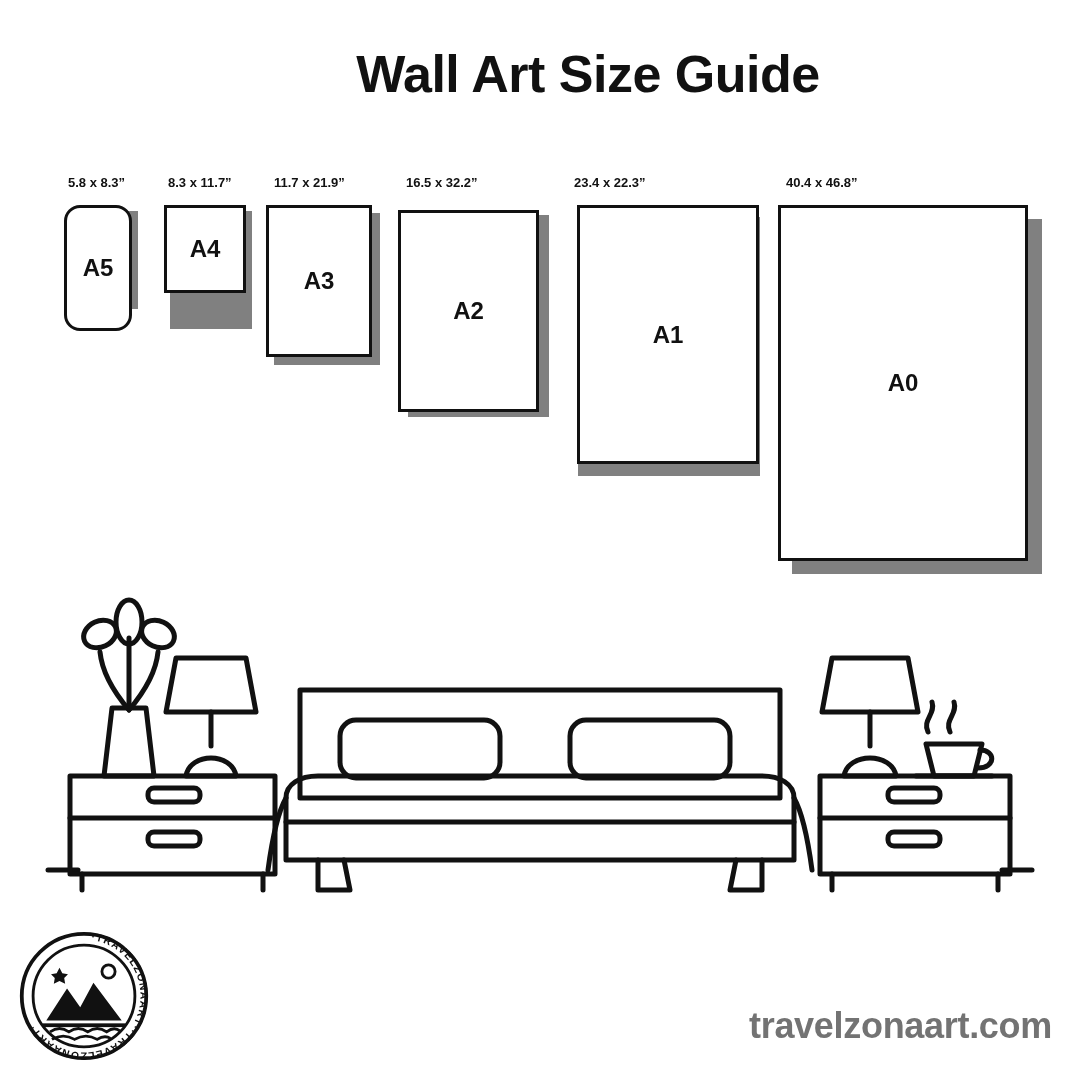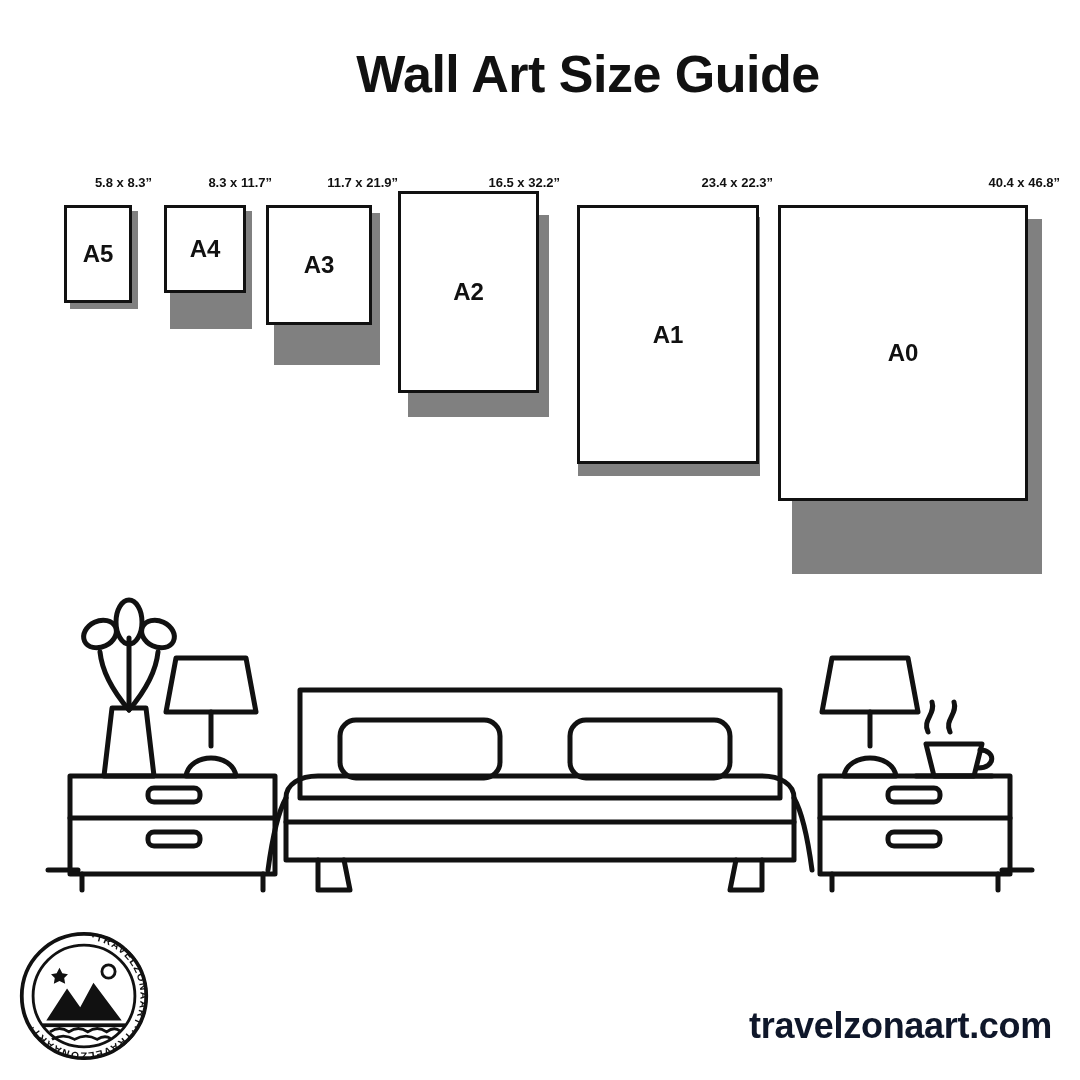--- a/index.html
+++ b/index.html
@@ -37,26 +37,26 @@
     top: 0;
     width: 1080px;
     height: 600px;
   }
   .frame-group {
     position: absolute;
   }
   .frame-dims {
     position: absolute;
     width: 100%;
-    text-align: right;
+    text-align: left;
     font-size: 13px;
     font-weight: 700;
     color: #111111;
     white-space: nowrap;
-    left: 0;
+    left: 16px;
   }
   .frame-shadow {
     position: absolute;
     background: #808080;
   }
   .frame-box {
     position: absolute;
     background: #ffffff;
     border: 3px solid #111111;
     box-sizing: border-box;
@@ -86,75 +86,75 @@
     top: 930px;
     width: 132px;
     height: 132px;
   }
   #website-url {
     position: absolute;
     right: 28px;
     top: 1005px;
     font-size: 36px;
     font-weight: 700;
-    color: #0f172a;
+    color: #737373;
     letter-spacing: -0.3px;
   }
 </style>
 </head>
 <body>
 
 <div id="page-title">Wall Art Size Guide</div>
 
 <div id="size-chart">
 
   <div class="frame-group" style="left:52px; top:175px; width:100px;">
     <div class="frame-dims" style="top:0;">5.8 x 8.3”</div>
     <div class="frame-shadow" style="left:18px; top:36px; width:68px; height:98px;"></div>
-    <div class="frame-box" style="left:12px; top:30px; width:68px; height:98px;">
+    <div class="frame-box" style="left:12px; top:30px; width:68px; height:126px;border-radius:16px;">
       <span class="frame-label">A5</span>
     </div>
   </div>
 
   <div class="frame-group" style="left:152px; top:175px; width:120px;">
     <div class="frame-dims" style="top:0;">8.3 x 11.7”</div>
     <div class="frame-shadow" style="left:18px; top:36px; width:82px; height:118px;"></div>
     <div class="frame-box" style="left:12px; top:30px; width:82px; height:88px;">
       <span class="frame-label">A4</span>
     </div>
   </div>
 
   <div class="frame-group" style="left:258px; top:175px; width:140px;">
     <div class="frame-dims" style="top:0;">11.7 x 21.9”</div>
     <div class="frame-shadow" style="left:16px; top:38px; width:106px; height:152px;"></div>
-    <div class="frame-box" style="left:8px; top:30px; width:106px; height:120px;">
+    <div class="frame-box" style="left:8px; top:30px; width:106px; height:152px;">
       <span class="frame-label">A3</span>
     </div>
   </div>
 
   <div class="frame-group" style="left:390px; top:175px; width:170px;">
     <div class="frame-dims" style="top:0;">16.5 x 32.2”</div>
     <div class="frame-shadow" style="left:18px; top:40px; width:141px; height:202px;"></div>
-    <div class="frame-box" style="left:8px; top:16px; width:141px; height:202px;">
+    <div class="frame-box" style="left:8px; top:35px; width:141px; height:202px;">
       <span class="frame-label">A2</span>
     </div>
   </div>
 
   <div class="frame-group" style="left:558px; top:175px; width:215px;">
     <div class="frame-dims" style="top:0;">23.4 x 22.3”</div>
     <div class="frame-shadow" style="left:20px; top:42px; width:182px; height:259px;"></div>
     <div class="frame-box" style="left:19px; top:30px; width:182px; height:259px;">
       <span class="frame-label">A1</span>
     </div>
   </div>
 
   <div class="frame-group" style="left:770px; top:175px; width:290px;">
     <div class="frame-dims" style="top:0;">40.4 x 46.8”</div>
     <div class="frame-shadow" style="left:22px; top:44px; width:250px; height:355px;"></div>
-    <div class="frame-box" style="left:8px; top:30px; width:250px; height:296px;">
+    <div class="frame-box" style="left:8px; top:30px; width:250px; height:356px;">
       <span class="frame-label">A0</span>
     </div>
   </div>
 </div>
 
 <svg id="furniture-illustration" viewBox="0 0 1080 360">
   <g fill="none" stroke="#111111" stroke-width="5" stroke-linecap="round" stroke-linejoin="round">
 
     <line x1="48" y1="310" x2="78" y2="310"></line>
     <line x1="1002" y1="310" x2="1032" y2="310"></line>

